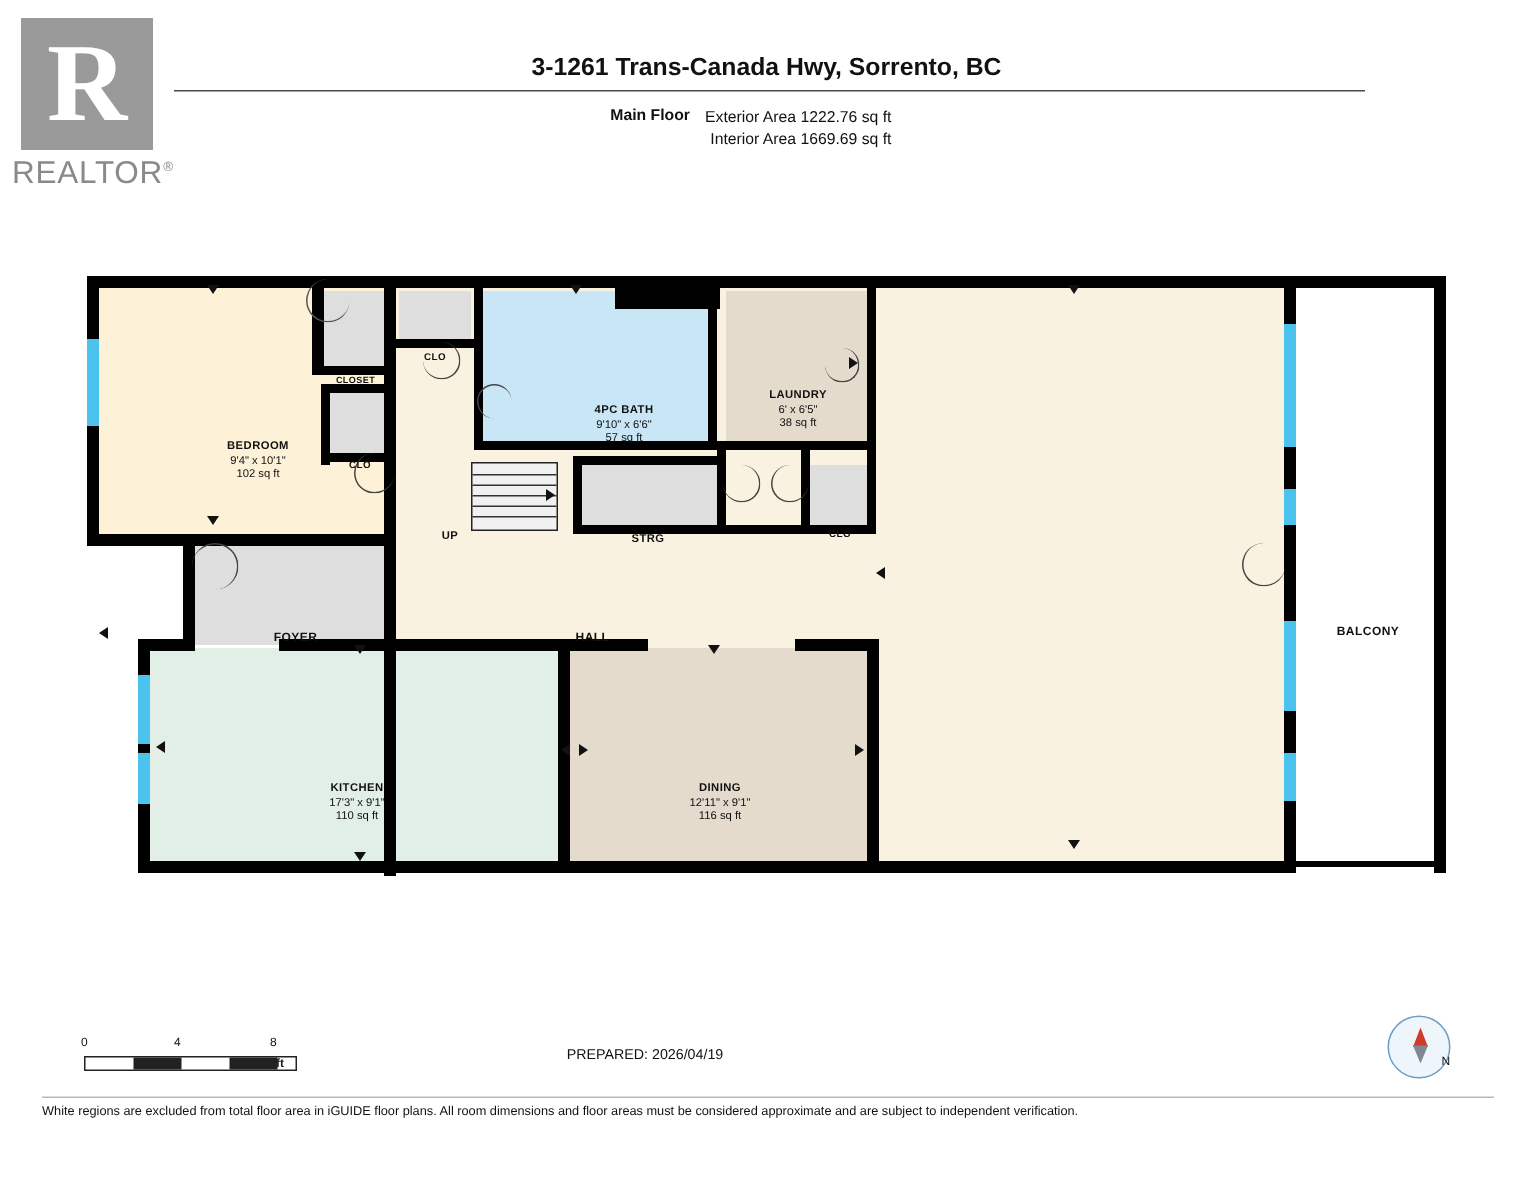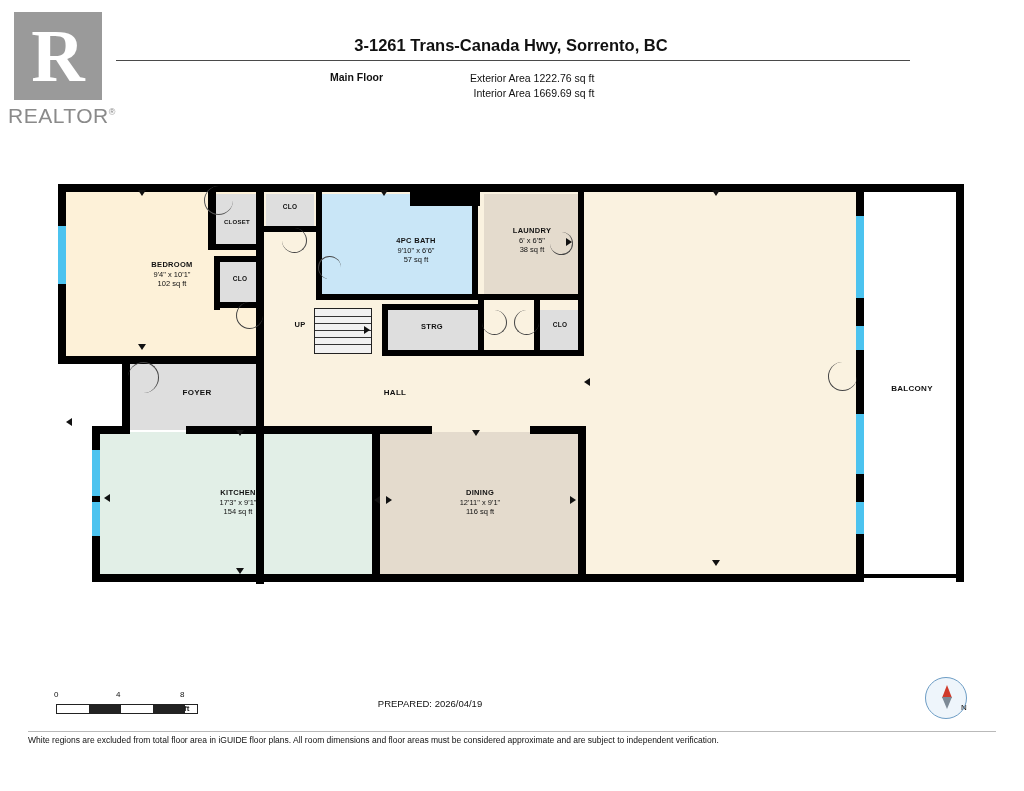--- a/index.html
+++ b/index.html
@@ -24,37 +24,37 @@
   }
   #realtor-logo .wordmark sup{font-size:9px;}
   #title{
     position:absolute;left:116px;top:36px;width:790px;text-align:center;
     font-size:16.5px;font-weight:bold;color:#111;
   }
   #title-rule{
     position:absolute;left:116px;top:60px;width:794px;height:1px;background:#4a4a4a;
   }
   #floor-label{
-    position:absolute;left:330px;top:71px;width:130px;
+    position:absolute;left:330px;top:71px;width:130px;text-align:right;
     font-size:10.5px;font-weight:bold;color:#111;
   }
   #area-lines{position:absolute;left:470px;top:71px;font-size:10.5px;line-height:15px;color:#111;text-align:right;}
 
   
   #plan{position:absolute;left:0;top:150px;width:1024px;height:470px;}
   .wall{position:absolute;background:#000000;}
   .room{position:absolute;box-sizing:border-box;}
   .fill-cream{background:#fdf1d8;}
   .fill-beige{background:#faf2e0;}
   .fill-blue{background:#c9e6f7;}
   .fill-grey{background:#dedede;}
   .fill-mint{background:#e2efe7;}
   .fill-tan{background:#e4dbcd;}
   .fill-white{background:#ffffff;}
-  .lbl{position:absolute;text-align:center;font-size:7.5px;line-height:9.5px;color:#111;}
+  .lbl{position:absolute;text-align:center;font-size:7.5px;line-height:9.5px;color:#111;margin-top:32px;}
   .lbl .nm{font-weight:bold;letter-spacing:.3px;}
   .win{position:absolute;background:#4cc3ef;}
   .winblk{position:absolute;background:#000;}
   .arrow{position:absolute;width:0;height:0;}
   .ar-d{border-left:4px solid transparent;border-right:4px solid transparent;border-top:6px solid #111;}
   .ar-l{border-top:4px solid transparent;border-bottom:4px solid transparent;border-right:6px solid #111;}
   .ar-r{border-top:4px solid transparent;border-bottom:4px solid transparent;border-left:6px solid #111;}
   .swing{position:absolute;border:1px solid #444;border-radius:50%;background:transparent;}
   .stair{position:absolute;background:#f1f1f1;border:1px solid #222;}
   .stair i{position:absolute;left:0;right:0;height:1px;background:#333;display:block;}
@@ -238,21 +238,21 @@
   </div>
   <div class="lbl" style="left:284px;top:170px;width:32px;font-size:7.5px;">
     <div class="nm">UP</div>
   </div>
   <div class="lbl" style="left:862px;top:234px;width:100px;font-size:8px;">
     <div class="nm" style="font-size:8px;">BALCONY</div>
   </div>
   <div class="lbl" style="left:178px;top:338px;width:120px;">
     <div class="nm">KITCHEN</div>
     <div>17'3" x 9'1"</div>
-    <div>154 sq ft</div>
+    <div>110 sq ft</div>
   </div>
   <div class="lbl" style="left:422px;top:338px;width:116px;">
     <div class="nm">DINING</div>
     <div>12'11" x 9'1"</div>
     <div>116 sq ft</div>
   </div>
 </div>
 
 <div id="scalebar">
   <div class="tick" style="left:-2px;top:0;">0</div>

